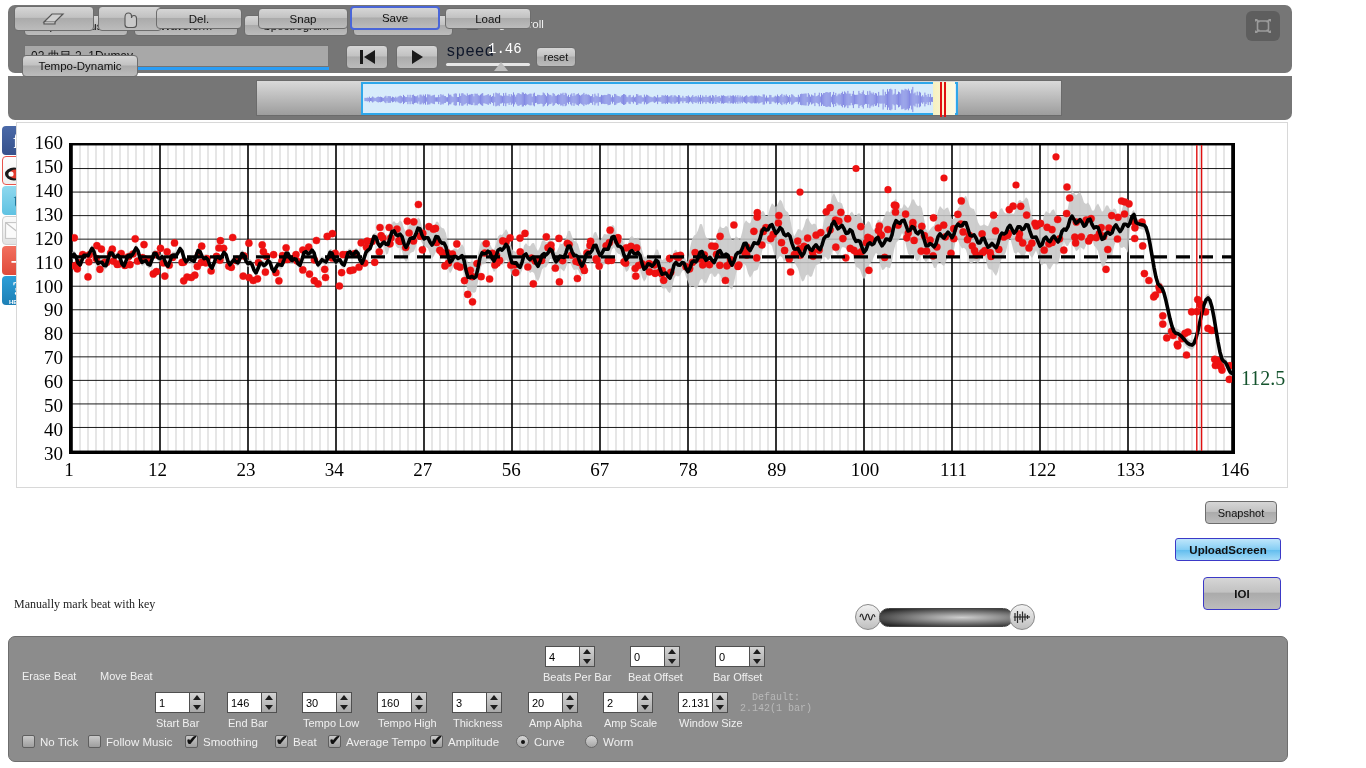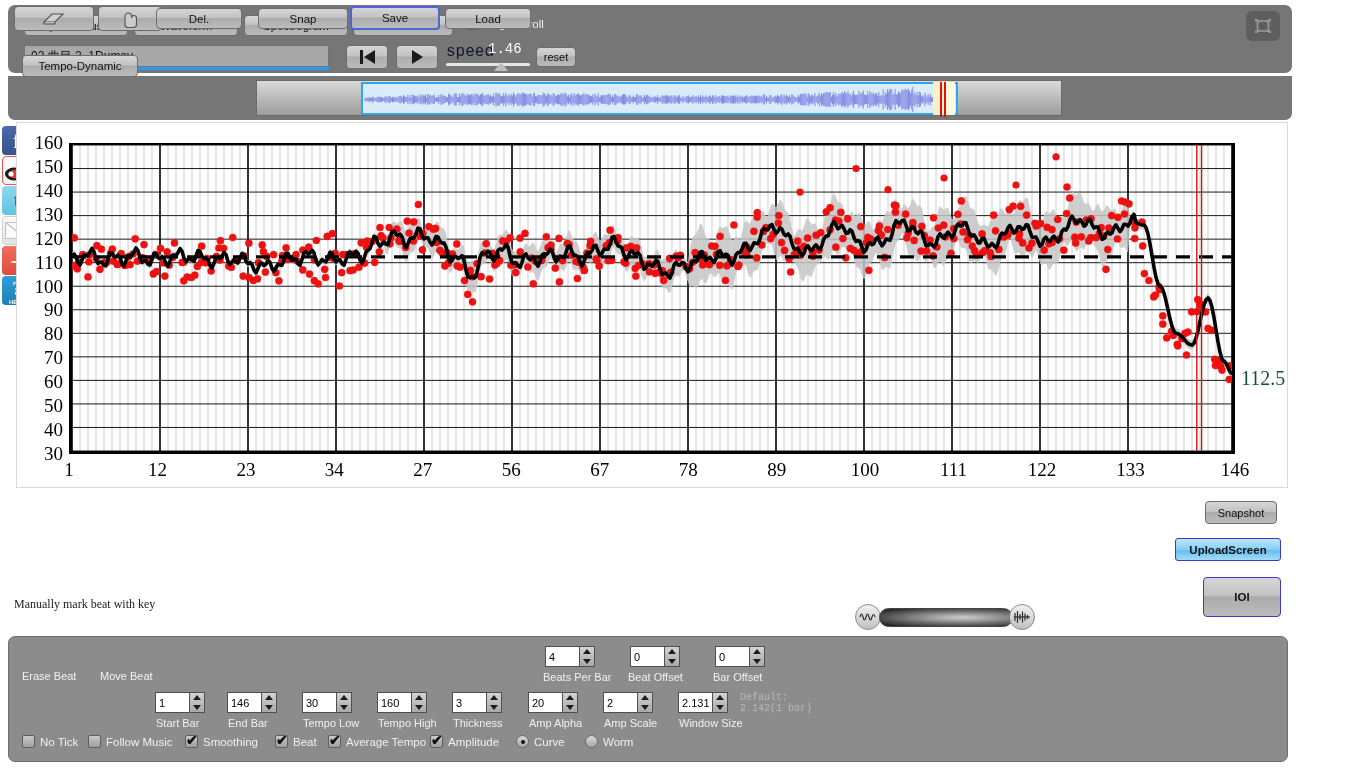--- a/index.html
+++ b/index.html
@@ -164,21 +164,21 @@
   #btn-snapshot {
     position: absolute; left: 1205px; top: 501px; width: 72px; height: 23px; font-size: 11px;
   }
   #btn-uploadscreen {
     position: absolute; left: 1175px; top: 538px; width: 106px; height: 23px;
     background: linear-gradient(180deg,#bfe6fb 0%,#86cef4 50%,#5fbcee 51%,#a5dcf8 100%);
     border: 1px solid #3b39c7; border-radius: 3px;
     font-size: 11.5px; font-weight: bold;
   }
   #btn-ioi {
-    position: absolute; left: 1203px; top: 577px; width: 78px; height: 40px;
+    position: absolute; left: 1203px; top: 577px; width: 78px; height: 33px;
     border: 1px solid #3b39c7; font-weight: bold; font-size: 11.5px;
   }
 
   
   #status-hint {
     position: absolute; left: 14px; top: 597px;
     font-family: Liberation Serif, serif; font-size: 12px; color: #1c1c1c;
   }
   #time-cur {
     position: absolute; left: 527px; top: 598px;
@@ -246,20 +246,21 @@
     flex: 1; display: flex; align-items: center; justify-content: center;
     font-size: 7px; color: #222; cursor: pointer; line-height: 1;
   }
   .up-tri { width:0;height:0;border-left:4px solid transparent;border-right:4px solid transparent;border-bottom:5px solid #1d1d1d;}
   .dn-tri { width:0;height:0;border-left:4px solid transparent;border-right:4px solid transparent;border-top:5px solid #1d1d1d;}
 
   #default-note {
     position: absolute; left: 740px; top: 692px;
     color: #b9b9b9; font-size: 10px; font-family: "Liberation Mono", monospace;
     line-height: 11px;
+    text-align: center;
   }
   .chk-row-item {
     position: absolute; top: 735px;
     display: flex; align-items: center; gap: 5px;
     color: #f0f0f0; font-size: 11.5px; font-family:"Liberation Sans", sans-serif;
     cursor: pointer;
   }
   .radio-dot {
     width: 13px; height: 13px; border-radius: 50%;
     background: linear-gradient(180deg,#d8d8d8,#a6a6a6);

